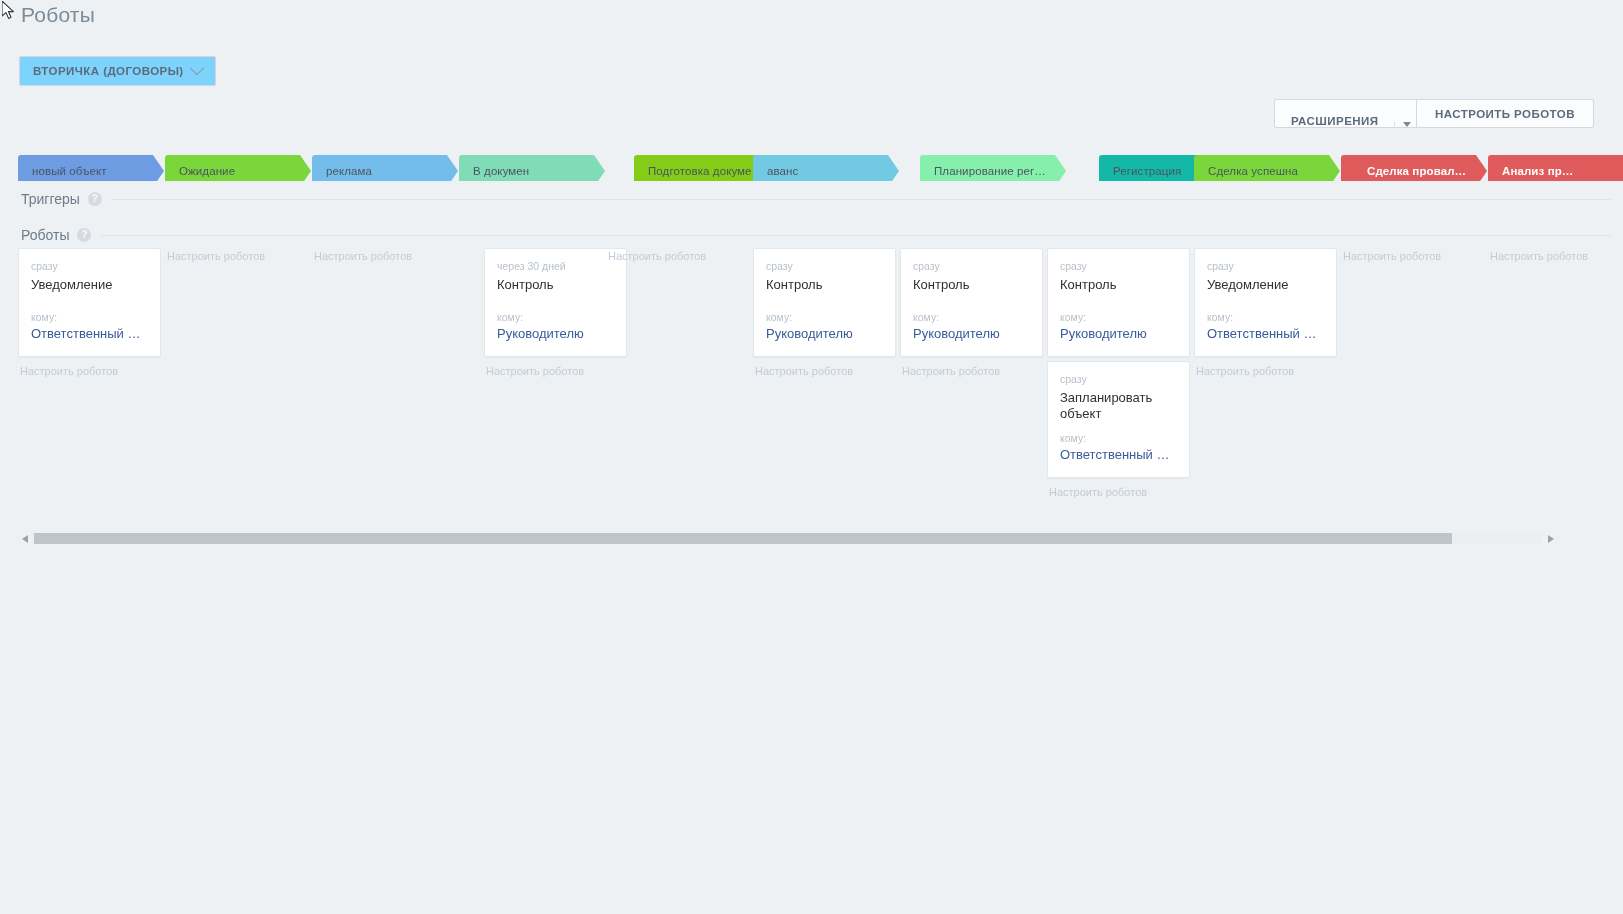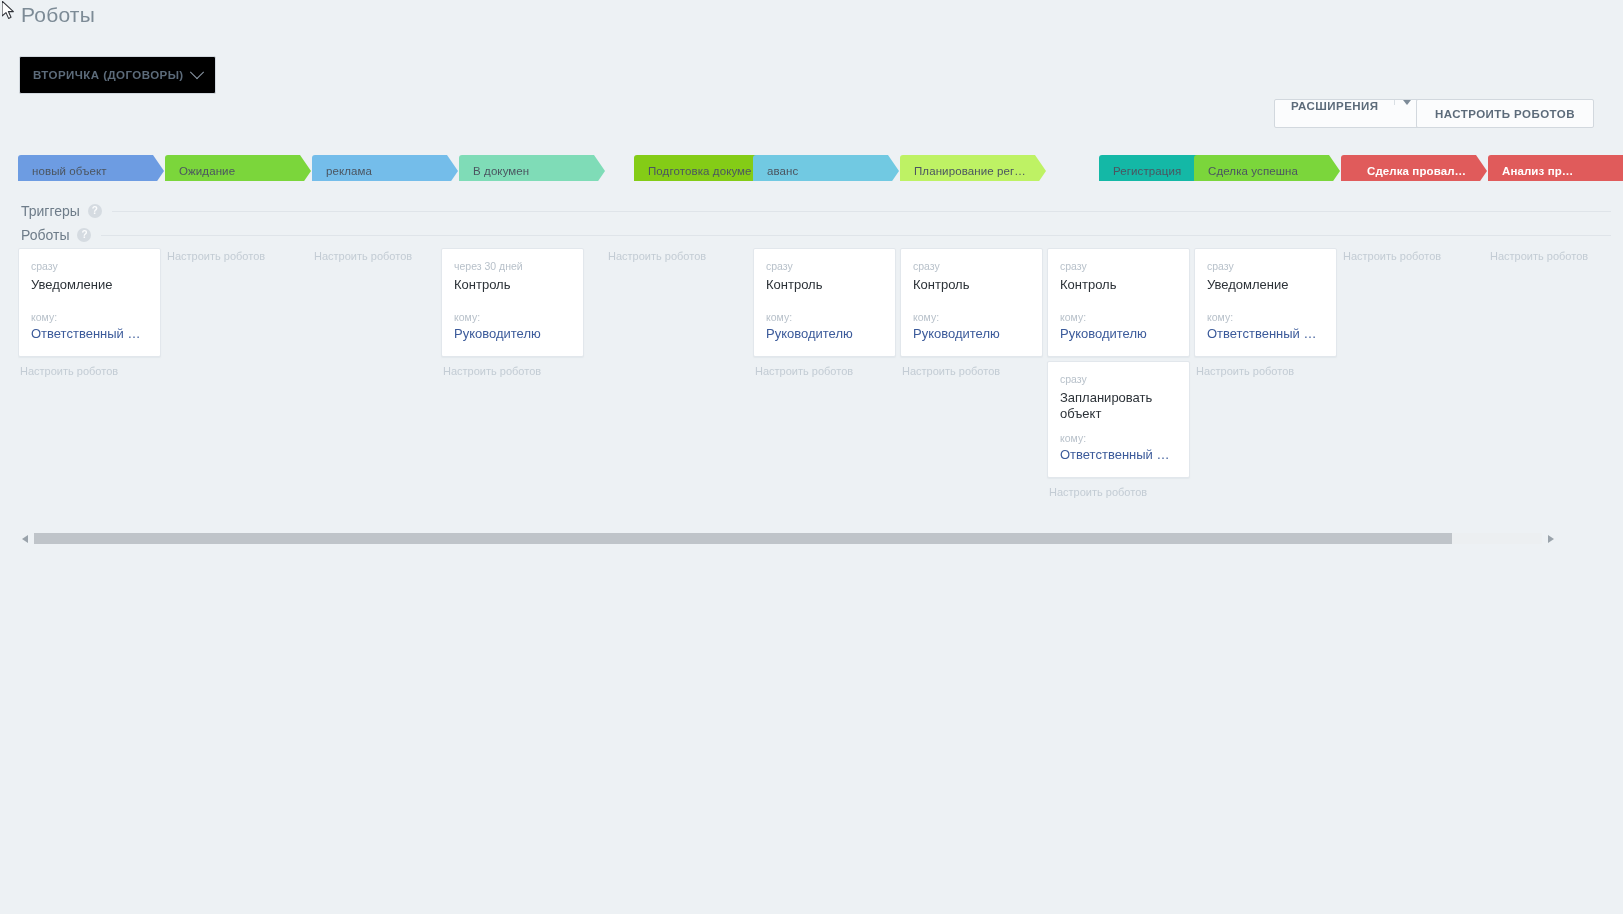--- a/index.html
+++ b/index.html
@@ -41,27 +41,27 @@
     height: 19px;
     pointer-events: none;
     z-index: 80;
   }
 
   
   .funnel-select {
     position: absolute;
     left: 19px;
     top: 56px;
-    height: 38px;
+    height: 30px;
     box-sizing: border-box;
     padding: 0 13px;
     display: flex;
     align-items: center;
     gap: 8px;
-    background: #000000;
+    background: #7dd3fc;
     border: 1px solid #d2d8de;
     border-radius: 2px;
     font-size: 11.5px;
     letter-spacing: .45px;
     color: #5c6b7a;
     font-weight: 700;
     cursor: pointer;
     white-space: nowrap;
   }
   .funnel-select .chev {
@@ -71,21 +71,21 @@
     border-right: 1.6px solid #8c99a6;
     border-bottom: 1.6px solid #8c99a6;
     transform: rotate(45deg) translate(-2px,-2px);
   }
 
   
   .btn-group {
     position: absolute;
     top: 99px;
     display: flex;
-    align-items: flex-start;
+    align-items: flex-end;
     background: #fbfcfd;
     border: 1px solid #d2d8de;
     border-radius: 2px;
     height: 29px;
     box-sizing: border-box;
   }
   .btn-ext { left: 1274px; }
   .btn-ext .lbl {
     display: flex;
     align-items: center;
@@ -183,21 +183,21 @@
     font-weight: 700;
     cursor: pointer;
     flex: none;
   }
   .sec-rule {
     margin-left: 10px;
     flex: 1 1 auto;
     height: 1px;
     background: #dfe4e9;
   }
-  .section-triggers { top: 203px; }
+  .section-triggers { top: 191px; }
   .section-robots   { top: 227px; }
 
   
   .board {
     position: absolute;
     left: 18px;
     top: 248px;
     width: 1605px;
     height: 270px;
     overflow: hidden;
@@ -341,21 +341,21 @@
       </div>
       <div class="stage" style="left: 441px; background: rgb(127, 220, 183);">
         <span class="stage-label">В докумен</span>
       </div>
       <div class="stage" style="left: 616px; background: #84cc16;">
         <span class="stage-label">Подготовка докумен…</span>
       </div>
       <div class="stage" style="left: 735px; background: rgb(113, 201, 226);">
         <span class="stage-label">аванс</span>
       </div>
-      <div class="stage" style="left: 882px; background: #bef264;">
+      <div class="stage" style="left: 902px; background: #86efac;">
         <span class="stage-label">Планирование регис…</span>
       </div>
       <div class="stage" style="left: 1049px; background: #14b8a6; margin-left: 32px;">
         <span class="stage-label">Регистрация</span>
       </div>
       <div class="stage" style="left: 1176px; background: rgb(123, 214, 59);">
         <span class="stage-label">Сделка успешна</span>
       </div>
       <div class="stage dark" style="left: 1323px; background: rgb(224, 91, 91); padding-left: 12px;">
         <span class="stage-label">Сделка провалена</span>
@@ -386,21 +386,21 @@
           <div class="who">Ответственный ме…</div>
         </div>
         <div class="placeholder" style="margin-top: 6px;">Настроить роботов</div>
       </div>
       <div class="col" style="left: 147px;">
         <div class="placeholder">Настроить роботов</div>
       </div>
       <div class="col" style="left: 294px;">
         <div class="placeholder">Настроить роботов</div>
       </div>
-      <div class="col" style="left: 423px;">
+      <div class="col" style="left: 466px;">
         <div class="card">
           <div class="when">через 30 дней</div>
           <div class="title">Контроль</div>
           <div class="who-label">кому:</div>
           <div class="who">Руководителю</div>
         </div>
         <div class="placeholder" style="margin-top: 6px;">Настроить роботов</div>
       </div>
       <div class="col" style="left: 588px;">
         <div class="placeholder">Настроить роботов</div>

